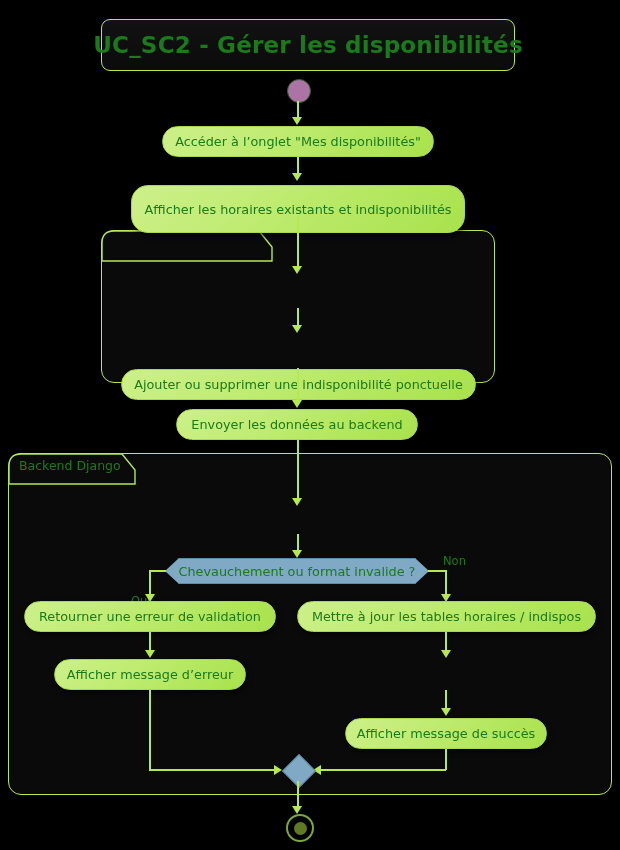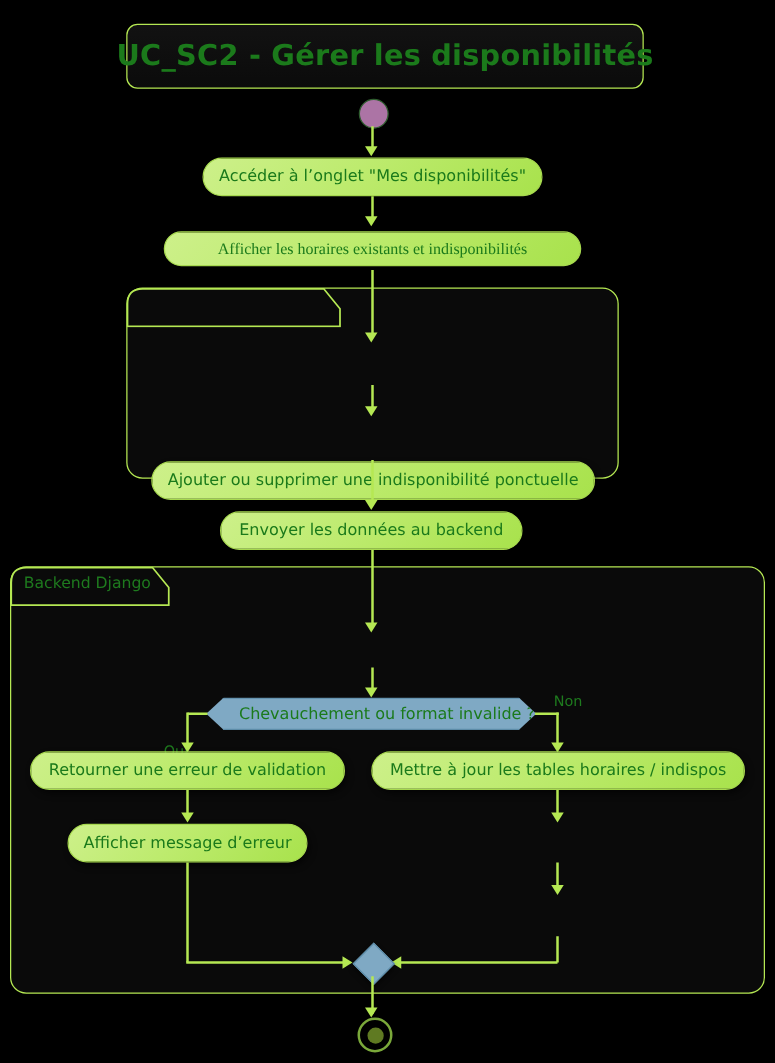--- a/index.html
+++ b/index.html
@@ -123,21 +123,21 @@
   <div class="edge v" style="left:297px;top:101px;height:20px;"></div>
   <div class="arrow-d" style="left:292px;top:117px;"></div>
 
   <div class="act" style="left:162px;top:126px;width:272px;height:31px;">
     <span>Accéder à l’onglet "Mes disponibilités"</span>
   </div>
 
   <div class="edge v" style="left:297px;top:157px;height:20px;"></div>
   <div class="arrow-d" style="left:292px;top:173px;"></div>
 
-  <div class="act" style="left:131px;top:185px;width:334px;height:28px;font-family:Liberation Serif, serif;">
+  <div class="act" style="left:131px;top:185px;width:334px;height:48px;">
     <span>Afficher les horaires existants et indisponibilités</span>
   </div>
 
   <div class="edge v" style="left:297px;top:216px;height:54px;"></div>
   <div class="arrow-d" style="left:292px;top:266px;"></div>
 
 
   <div class="edge v" style="left:297px;top:308px;height:21px;"></div>
   <div class="arrow-d" style="left:292px;top:325px;"></div>
 
@@ -152,21 +152,21 @@
     <span>Envoyer les données au backend</span>
   </div>
 
   <div class="edge v" style="left:297px;top:440px;height:62px;"></div>
   <div class="arrow-d" style="left:292px;top:498px;"></div>
 
 
   <div class="edge v" style="left:297px;top:534px;height:20px;"></div>
   <div class="arrow-d" style="left:292px;top:550px;"></div>
 
-  <div class="decision" style="left:165px;top:558px;width:264px;height:26px;justify-content:flex-end;">
+  <div class="decision" style="left:165px;top:558px;width:264px;height:26px;">
     <span>Chevauchement ou format invalide ?</span>
   </div>
 
   <div class="edge-label" style="left:131px;top:554px;margin-top:40px;">Oui</div>
   <div class="edge-label" style="left:443px;top:554px;">Non</div>
 
   <div class="edge h" style="left:150px;top:570px;width:16px;"></div>
   <div class="edge v" style="left:149px;top:570px;height:28px;"></div>
   <div class="arrow-d" style="left:145px;top:594px;"></div>
 
@@ -189,20 +189,23 @@
     <span>Afficher message d’erreur</span>
   </div>
 
   <div class="edge v" style="left:445px;top:632px;height:22px;"></div>
   <div class="arrow-d" style="left:441px;top:650px;"></div>
 
 
   <div class="edge v" style="left:445px;top:690px;height:22px;"></div>
   <div class="arrow-d" style="left:441px;top:708px;"></div>
 
+  <div class="act" style="left:345px;top:718px;width:202px;height:31px;">
+    <span>Afficher message de succès</span>
+  </div>
 
   <div class="edge v" style="left:149px;top:690px;height:80px;"></div>
   <div class="edge h" style="left:149px;top:769px;width:127px;"></div>
   <div class="arrow-r" style="left:274px;top:765px;"></div>
 
   <div class="edge v" style="left:445px;top:749px;height:21px;"></div>
   <div class="edge h" style="left:320px;top:769px;width:126px;"></div>
   <div class="arrow-l" style="left:313px;top:765px;"></div>
 
   <div class="merge" style="left:287px;top:759px;"></div>

